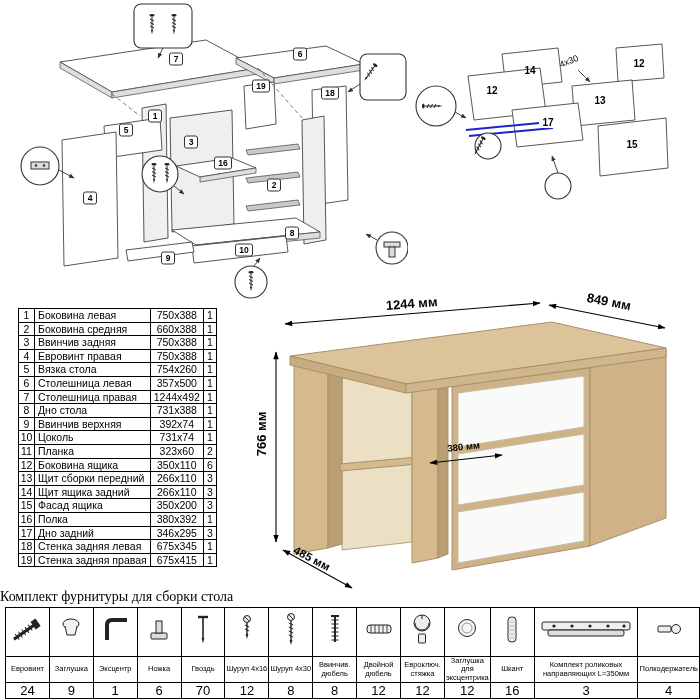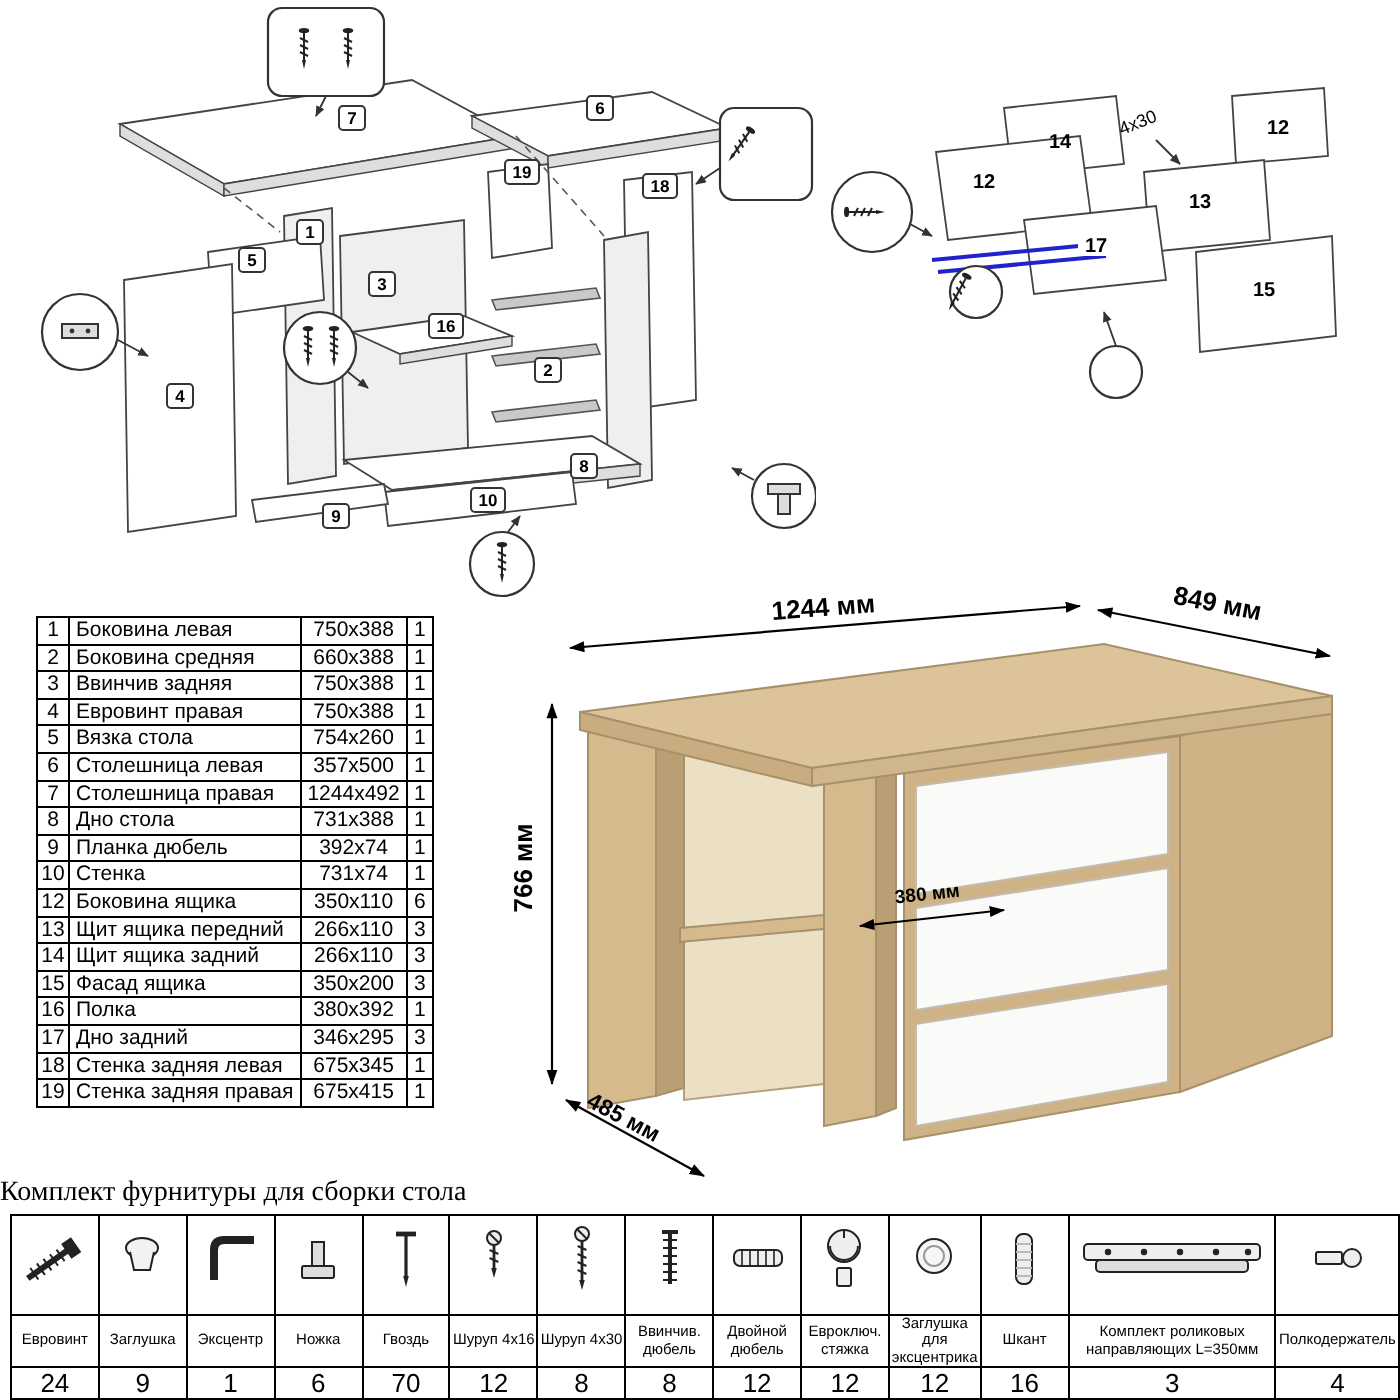--- a/index.html
+++ b/index.html
@@ -282,39 +282,45 @@
           <td class="c-qty">1</td>
         </tr>
         <tr>
           <td class="c-num">8</td>
           <td class="c-name">Дно стола</td>
           <td class="c-size">731x388</td>
           <td class="c-qty">1</td>
         </tr>
         <tr>
           <td class="c-num">9</td>
-          <td class="c-name">Планка дюбель</td>
+          <td class="c-name">Ввинчив верхняя</td>
           <td class="c-size">392x74</td>
           <td class="c-qty">1</td>
         </tr>
         <tr>
           <td class="c-num">10</td>
-          <td class="c-name">Стенка</td>
+          <td class="c-name">Цоколь</td>
           <td class="c-size">731x74</td>
           <td class="c-qty">1</td>
+        </tr>
+        <tr>
+          <td class="c-num">11</td>
+          <td class="c-name">Планка</td>
+          <td class="c-size">323x60</td>
+          <td class="c-qty">2</td>
         </tr>
         <tr>
           <td class="c-num">12</td>
           <td class="c-name">Боковина ящика</td>
           <td class="c-size">350x110</td>
           <td class="c-qty">6</td>
         </tr>
         <tr>
           <td class="c-num">13</td>
-          <td class="c-name">Щит ящика передний</td>
+          <td class="c-name">Щит сборки передний</td>
           <td class="c-size">266x110</td>
           <td class="c-qty">3</td>
         </tr>
         <tr>
           <td class="c-num">14</td>
           <td class="c-name">Щит ящика задний</td>
           <td class="c-size">266x110</td>
           <td class="c-qty">3</td>
         </tr>
         <tr>

